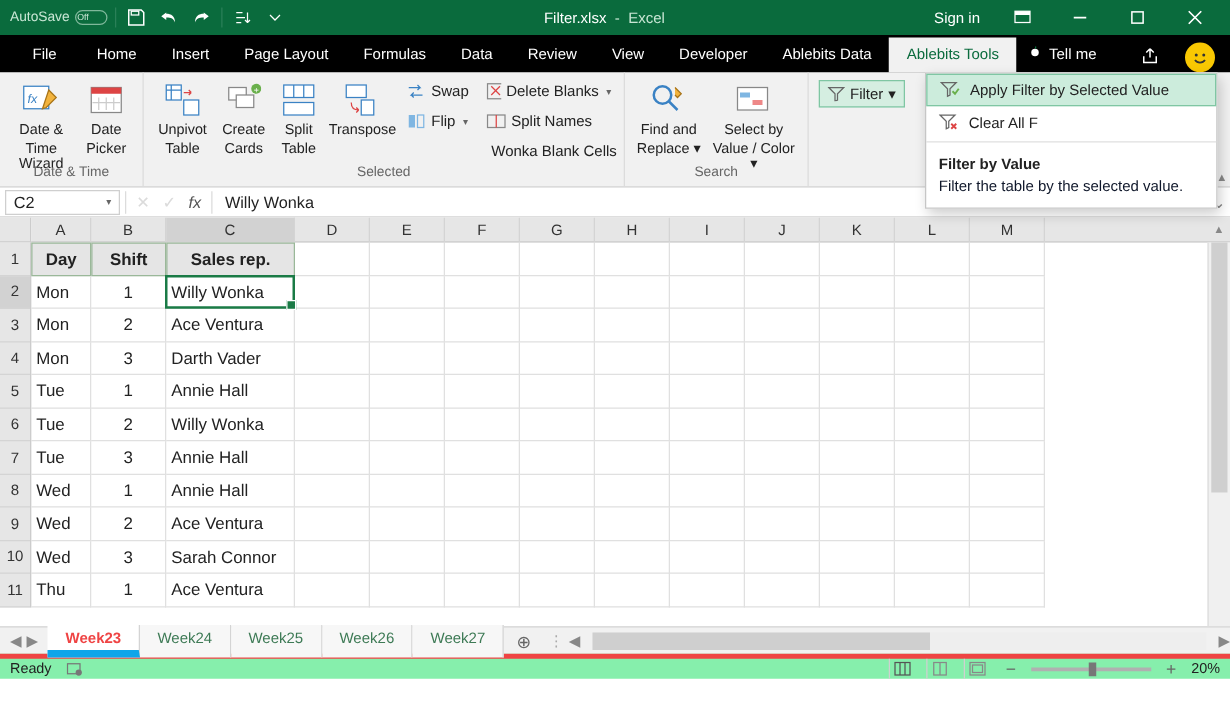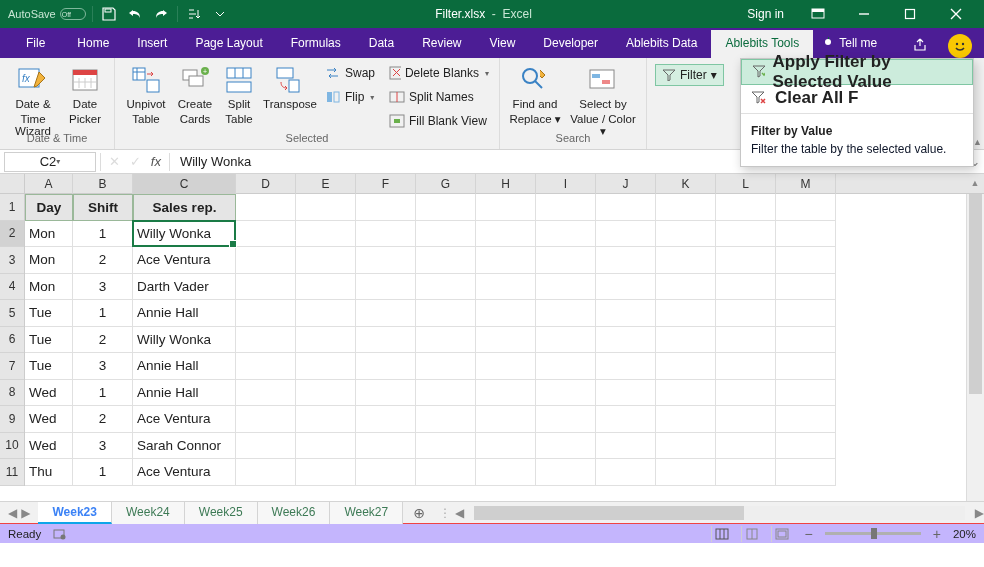--- a/index.html
+++ b/index.html
@@ -13,21 +13,21 @@
 .qat-icon { width:20px; height:24px; display:flex; align-items:center; justify-content:center; color:#fff; }
 .qat-sep { width:1px; height:16px; background:#2a8058; }
 .titlecenter { flex:1; text-align:center; font-size:12px; color:#fff; }
 .titlecenter .dim { color:#c8e6d4; }
 .titleright { display:flex; align-items:center; gap:2px; padding-right:6px; }
 .signin { font-size:12px; padding:0 10px; }
 .winbtn { width:44px; height:28px; display:flex; align-items:center; justify-content:center; color:#fff; }
 .winbtn svg, .qat-icon svg { display:block; }
 
 
-.tabstrip { display:flex; align-items:flex-end; height:30px; background:#4c1d95; color:#fff; padding-left:8px; }
+.tabstrip { display:flex; align-items:flex-end; height:30px; background:#000000; color:#fff; padding-left:8px; }
 .tabstrip .tab { padding:6px 14px 8px; font-size:12px; cursor:default; }
 .tabstrip .file { padding:6px 18px 8px; }
 .tabstrip .tab.active { background:#f1f1f1; color:#0a6b3d; font-weight:500; }
 .tabstrip .spacer { flex:1; }
 .tellme { display:flex; align-items:center; gap:4px; padding:6px 10px 8px; color:#fff; }
 .share { padding:6px 10px; color:#fff; }
 .smiley { width:24px; height:24px; border-radius:50%; background:#f9c802; display:flex; align-items:center; justify-content:center; margin:0 12px 0 8px; font-size:14px; }
 
 
 .ribbon { display:flex; height:92px; background:#f1f1f1; border-bottom:1px solid #d4d4d4; position:relative; }
@@ -36,30 +36,30 @@
 .group .label { font-size:11px; color:#666; padding-bottom:2px; }
 .bigbtn { display:flex; flex-direction:column; align-items:center; justify-content:flex-start; width:54px; padding-top:4px; gap:2px; text-align:center; line-height:1.1; font-size:11.5px; }
 .bigbtn .ico { width:32px; height:32px; display:flex; align-items:center; justify-content:center; }
 .smbtn { display:flex; align-items:center; gap:4px; height:22px; padding:0 4px; font-size:12px; white-space:nowrap; }
 .smbtn .dd { font-size:8px; color:#666; margin-left:2px; }
 .stack { display:flex; flex-direction:column; justify-content:flex-start; gap:2px; padding-top:2px; }
 .col2 { display:flex; flex-direction:column; gap:2px; padding-top:4px; }
 
 
 .popup { position:absolute; right:10px; top:0; width:234px; background:#fff; border:1px solid #c6c6c6; box-shadow:2px 4px 10px rgba(0,0,0,.2); z-index:20; }
-.popup .pitem { display:flex; align-items:center; gap:8px; height:26px; padding:0 10px; font-size:17px;font-weight:bold; }
+.popup .pitem { display:flex; align-items:center; gap:8px; height:26px; padding:0 10px; font-size:12px; }
 .popup .pitem.hover { background:#ccecdc; border:1px solid #7fc6a3; height:26px; }
 .popup .ptip { padding:8px 10px 10px; }
 .popup .tiptitle { font-weight:700; font-size:12px; margin-bottom:4px; }
 .popup .tipbody { font-size:12px; color:#0f172a; }
 .filterbtn { display:flex; align-items:center; gap:4px; height:22px; padding:0 6px; font-size:12px; border:1px solid #7fc6a3; background:#d5eee1; }
 
 
 .fbar { display:flex; align-items:center; height:24px; border-bottom:1px solid #d4d4d4; background:#fff; font-size:13px; }
-.namebox { width:92px; height:20px; border:1px solid #cfcfcf; margin:12px 4px; padding:0 6px; display:flex; align-items:center; justify-content:center; }
+.namebox { width:92px; height:20px; border:1px solid #cfcfcf; margin:12px 4px; padding:0 6px; display:flex; align-items:center; justify-content:space-between; }
 .namebox .dd { font-size:8px; color:#666; }
 .fx-icons { display:flex; align-items:center; gap:10px; padding:0 8px; color:#999; }
 .fx-icons .fx { font-style:italic; color:#555; }
 .fval { flex:1; padding-left:10px; }
 .expand { width:18px; text-align:center; color:#888; }
 
 
 .gridwrap { position:relative; height:calc(567px - 28px - 30px - 92px - 24px - 22px - 20px - 24px); overflow:hidden; }
 .corner { position:absolute; left:0; top:0; width:25px; height:20px; background:#e6e6e6; border-right:1px solid #ccc; border-bottom:1px solid #ccc; }
 .colheads { position:absolute; left:25px; top:0; right:0; height:20px; display:flex; background:#e6e6e6; border-bottom:1px solid #ccc; }
@@ -79,27 +79,27 @@
 .selcell { position:absolute; border:2px solid #1a7b46; pointer-events:none; }
 .selcell::after { content:""; position:absolute; right:-3px; bottom:-3px; width:6px; height:6px; background:#1a7b46; border:1px solid #fff; }
 .vscroll { position:absolute; right:0; top:20px; width:18px; bottom:0; background:#f0f0f0; border-left:1px solid #dcdcdc; }
 .vscroll .thumb { position:absolute; left:2px; right:2px; top:0; height:200px; background:#cfcfcf; }
 .scroll-arrow { position:absolute; right:0; width:18px; height:18px; display:flex; align-items:center; justify-content:center; color:#888; font-size:9px; }
 
 
 .sheettabs { display:flex; align-items:center; height:22px; background:#f1f1f1; border-top:1px solid #d4d4d4; font-size:12px; }
 .navarrows { display:flex; gap:4px; padding:0 8px; color:#888; }
 .stab { padding:3px 14px; border-right:1px solid #d4d4d4; background:#f7f7f7; color:#3d7a55; }
-.stab.active { background:#fff; border-bottom:2px solid #0ea5e9; color:#3b82f6; font-weight:600; }
+.stab.active { background:#fff; border-bottom:6px solid #0ea5e9; color:#ef4444; font-weight:600; }
 .newsheet { padding:0 10px; color:#666; font-size:14px; }
 .hscrollbar { flex:1; height:14px; margin:0 10px; background:#eee; position:relative; }
 .hscrollbar .thumb { position:absolute; left:0; top:0; bottom:0; width:55%; background:#cfcfcf; }
 
 
-.status { display:flex; align-items:center; height:20px; background:#c4b5fd; border-top:1px solid #ef4444; font-size:11.5px; padding:0 8px; justify-content:space-between; }
+.status { display:flex; align-items:center; height:20px; background:#86efac; border-top:4px solid #ef4444; font-size:11.5px; padding:0 8px; justify-content:space-between; }
 .status .right { display:flex; align-items:center; gap:8px; }
 .viewbtn { width:22px; height:16px; display:flex; align-items:center; justify-content:center; border-left:1px solid #d0d0d0; }
 .zoomslider { width:96px; height:3px; background:#b0b0b0; position:relative; }
 .zoomslider .handle { position:absolute; left:46px; top:-4px; width:6px; height:11px; background:#777; }
 
 svg { display:block; }
 </style>
 </head>
 <body>
 
@@ -316,21 +316,21 @@
               <rect x="1" y="2" width="14" height="10" fill="none" stroke="#888"></rect>
               <line x1="8" y1="2" x2="8" y2="12" stroke="#d44"></line>
             </svg>
             <span>Split Names</span>
           </div>
         <div class="smbtn">
             <svg width="16" height="14">
               <rect x="1" y="1" width="14" height="12" fill="none" stroke="#888"></rect>
               <rect x="5" y="5" width="6" height="4" fill="#6ab04c"></rect>
             </svg>
-            <span>Fill Blank View</span>
+            <span>Wonka Blank Cells</span>
           </div>
       </div>
     </div>
     <div class="label">Selected</div>
   </div>
 
   <div class="group">
     <div class="items">
       <div class="bigbtn" style="width:58px">
         <div class="ico">

